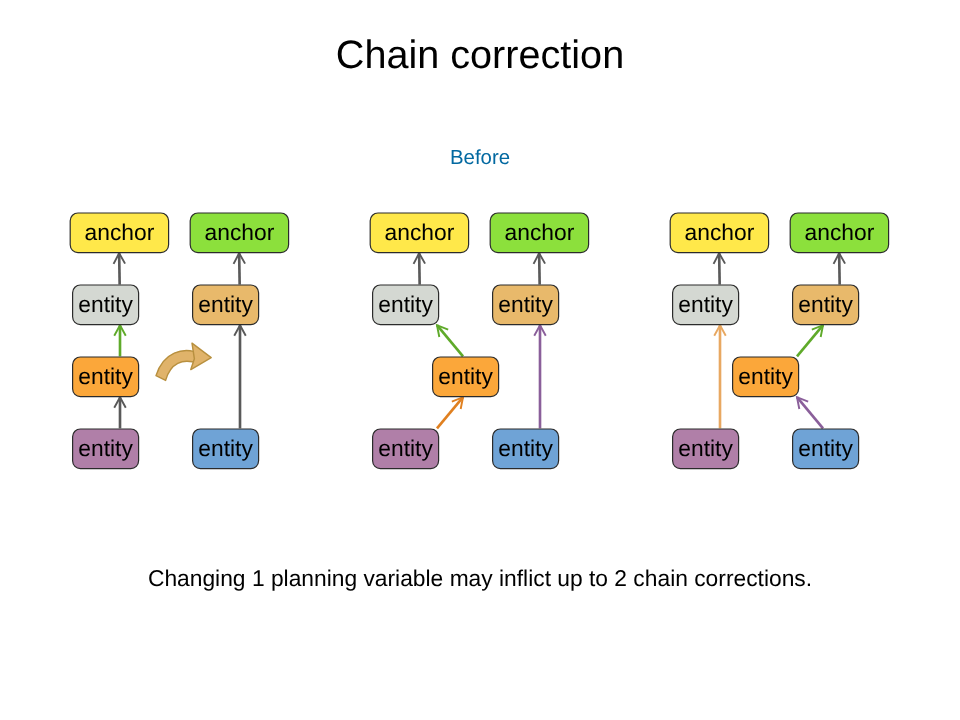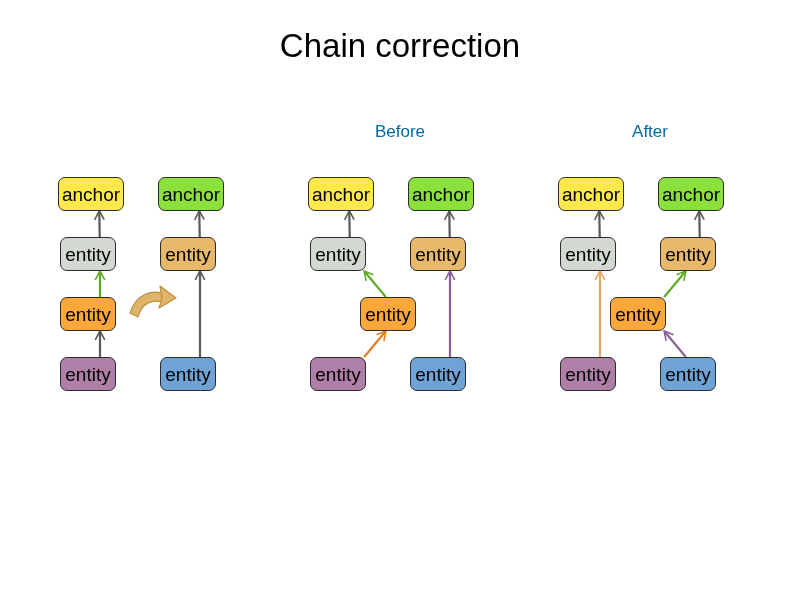--- a/index.html
+++ b/index.html
@@ -63,21 +63,21 @@
     box-sizing: border-box;
     display: flex;
     align-items: center;
     justify-content: center;
     font-size: 19px;
     line-height: 19px;
     color: #000;
     z-index: 3;
     user-select: none;
   }
-  .node.anchor { width: 66px; }
+  .node.anchor { width: 83px; }
   .node.entity { width: 56px; }
 
   svg.edges {
     position: absolute;
     left: 0; top: 0;
     width: 800px;
     height: 600px;
     z-index: 1;
     overflow: visible;
   }
@@ -220,16 +220,16 @@
     </div>
 
   <svg class="edges over" id="move-layer">
       <g>
         <path d="M 130 313 C 136 294, 152 288, 168 295 L 165 303 C 152 298, 142 303, 138 317 Z" fill="#e0b36a" stroke="#b8903f" stroke-width="1.2" stroke-linejoin="round"></path>
         <path d="M 160 286 L 176 298 L 159 308 L 162 299 Z" fill="#e0b36a" stroke="#b8903f" stroke-width="1.2" stroke-linejoin="round"></path>
       </g>
     </svg>
 
   <div class="panel-label" id="label-before" style="left: 300px; top: 122px; width: 200px;">Before</div>
-  <div class="panel-label" id="label-after" style="left: 550px; top: 122px; width: 200px;">After</div>
-
+
+  <div class="caption">Changing 1 planning variable may inflict up to 2 chain corrections.</div>
 
 </div>
 
 </body></html>

